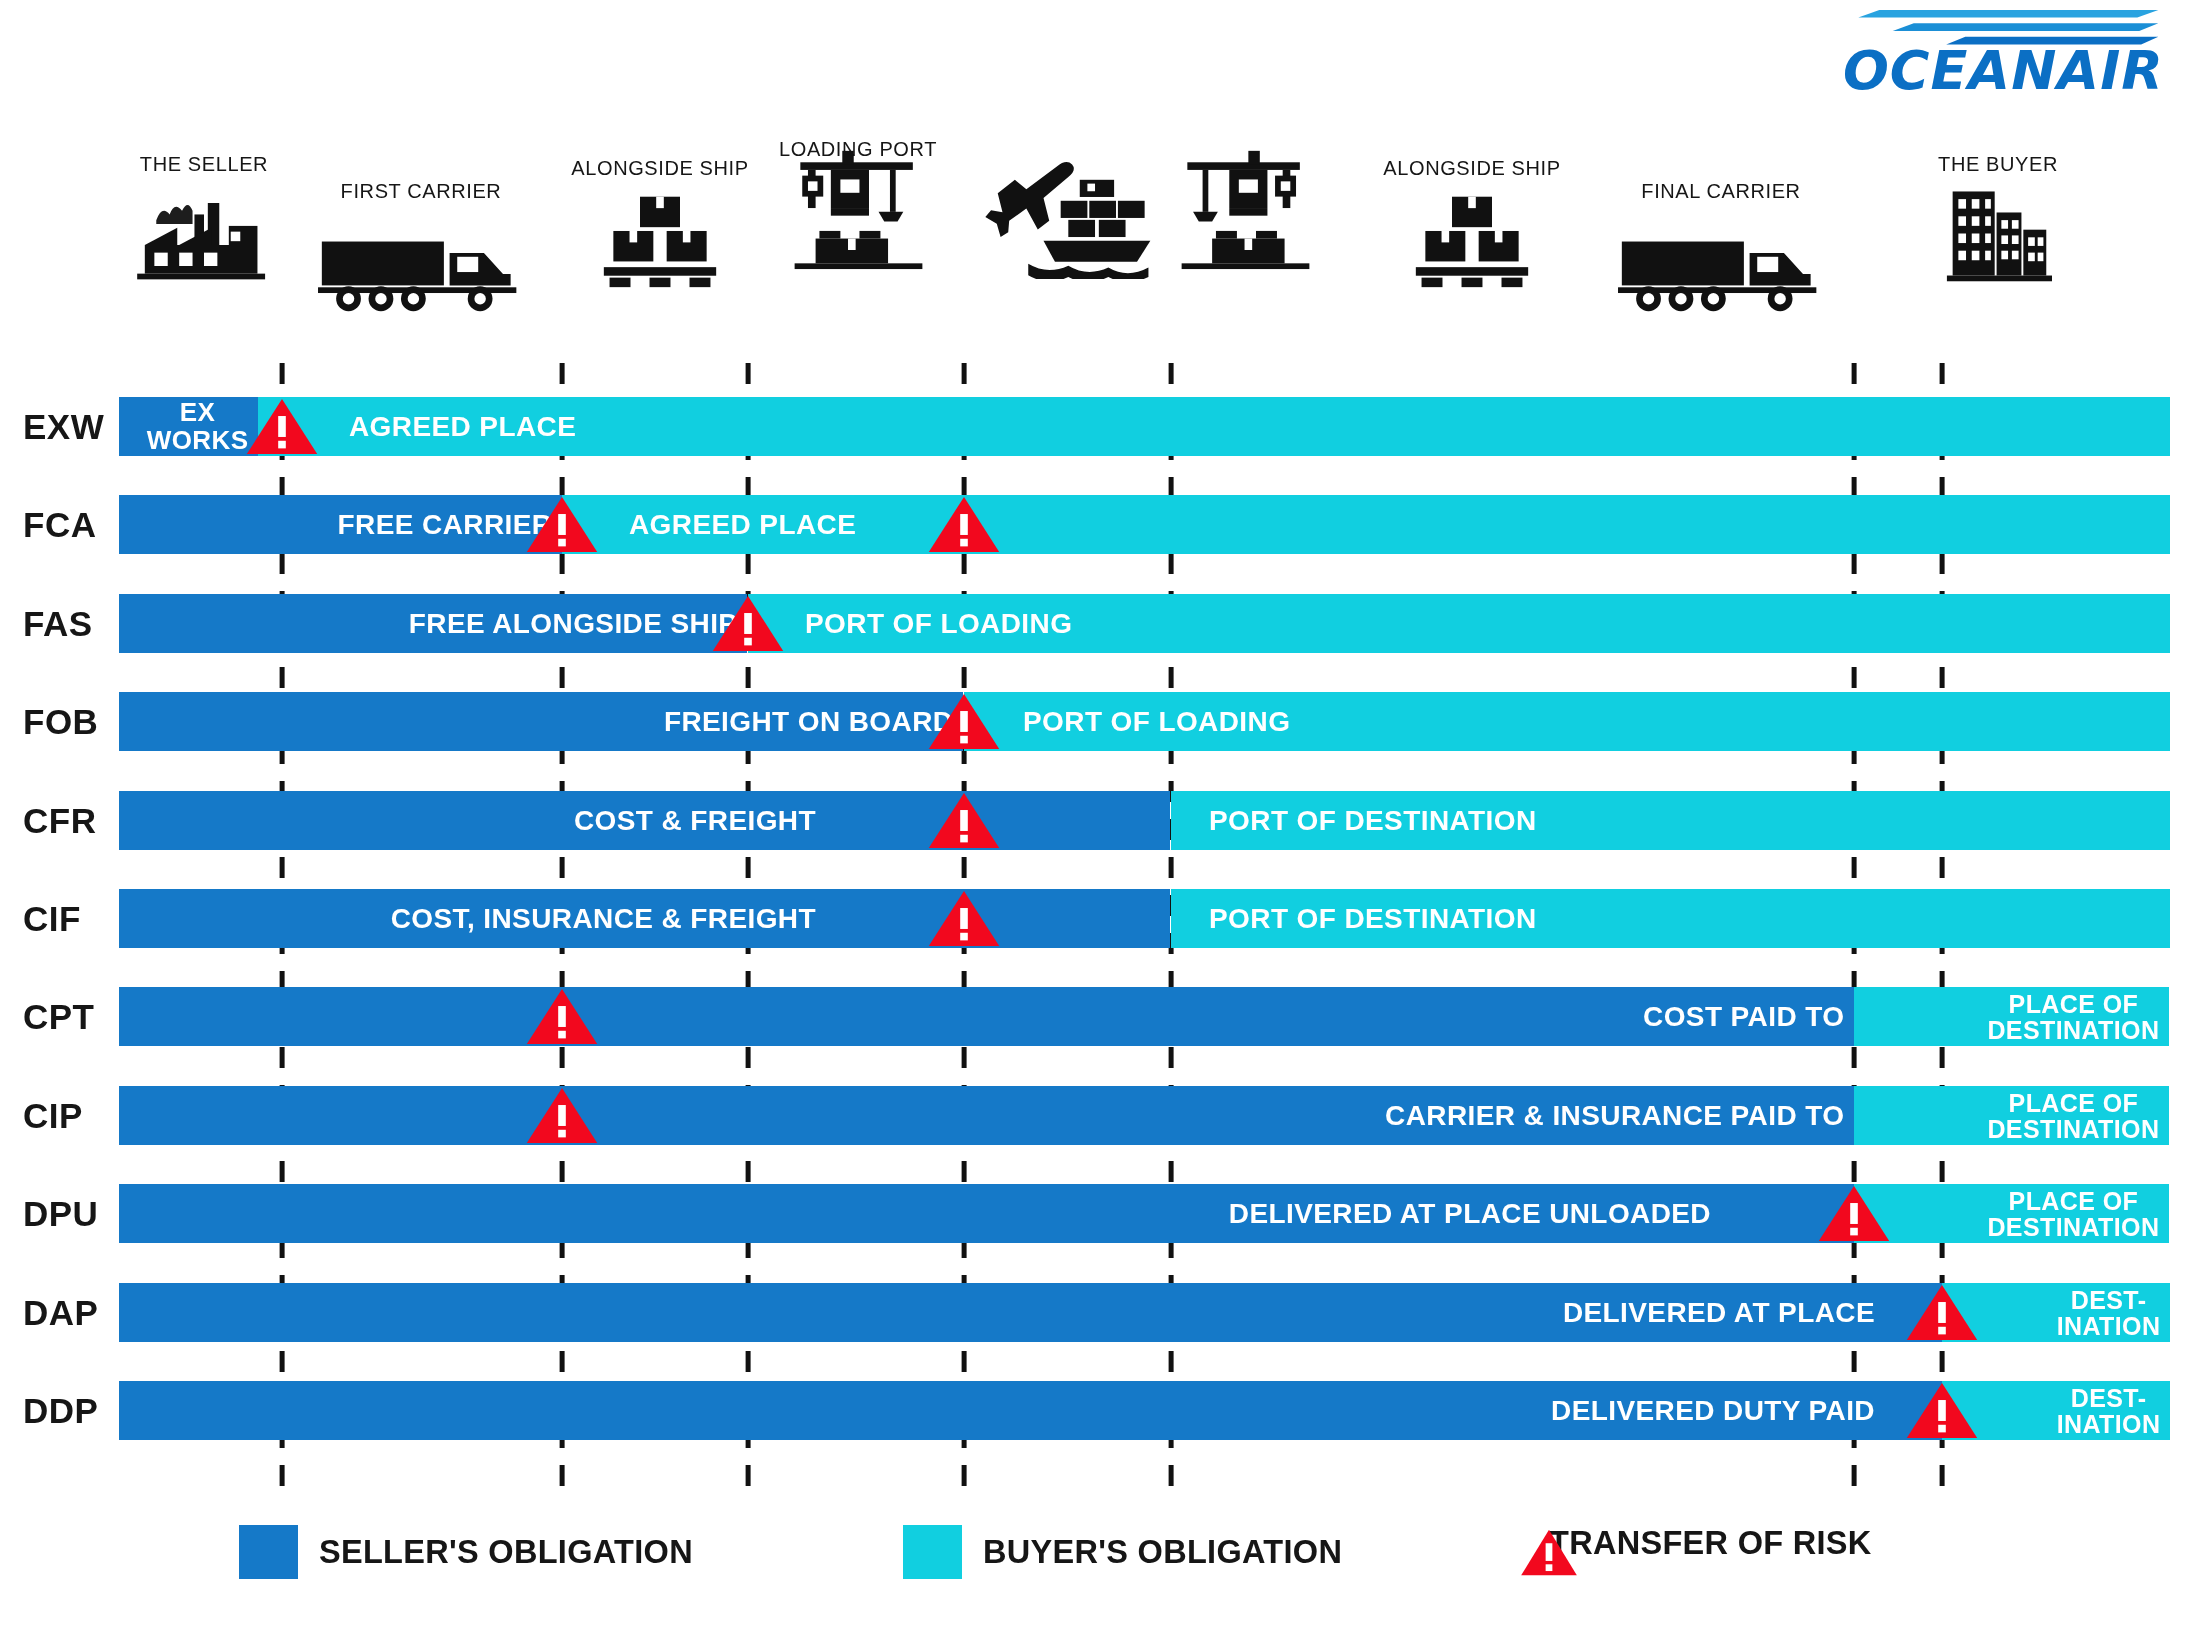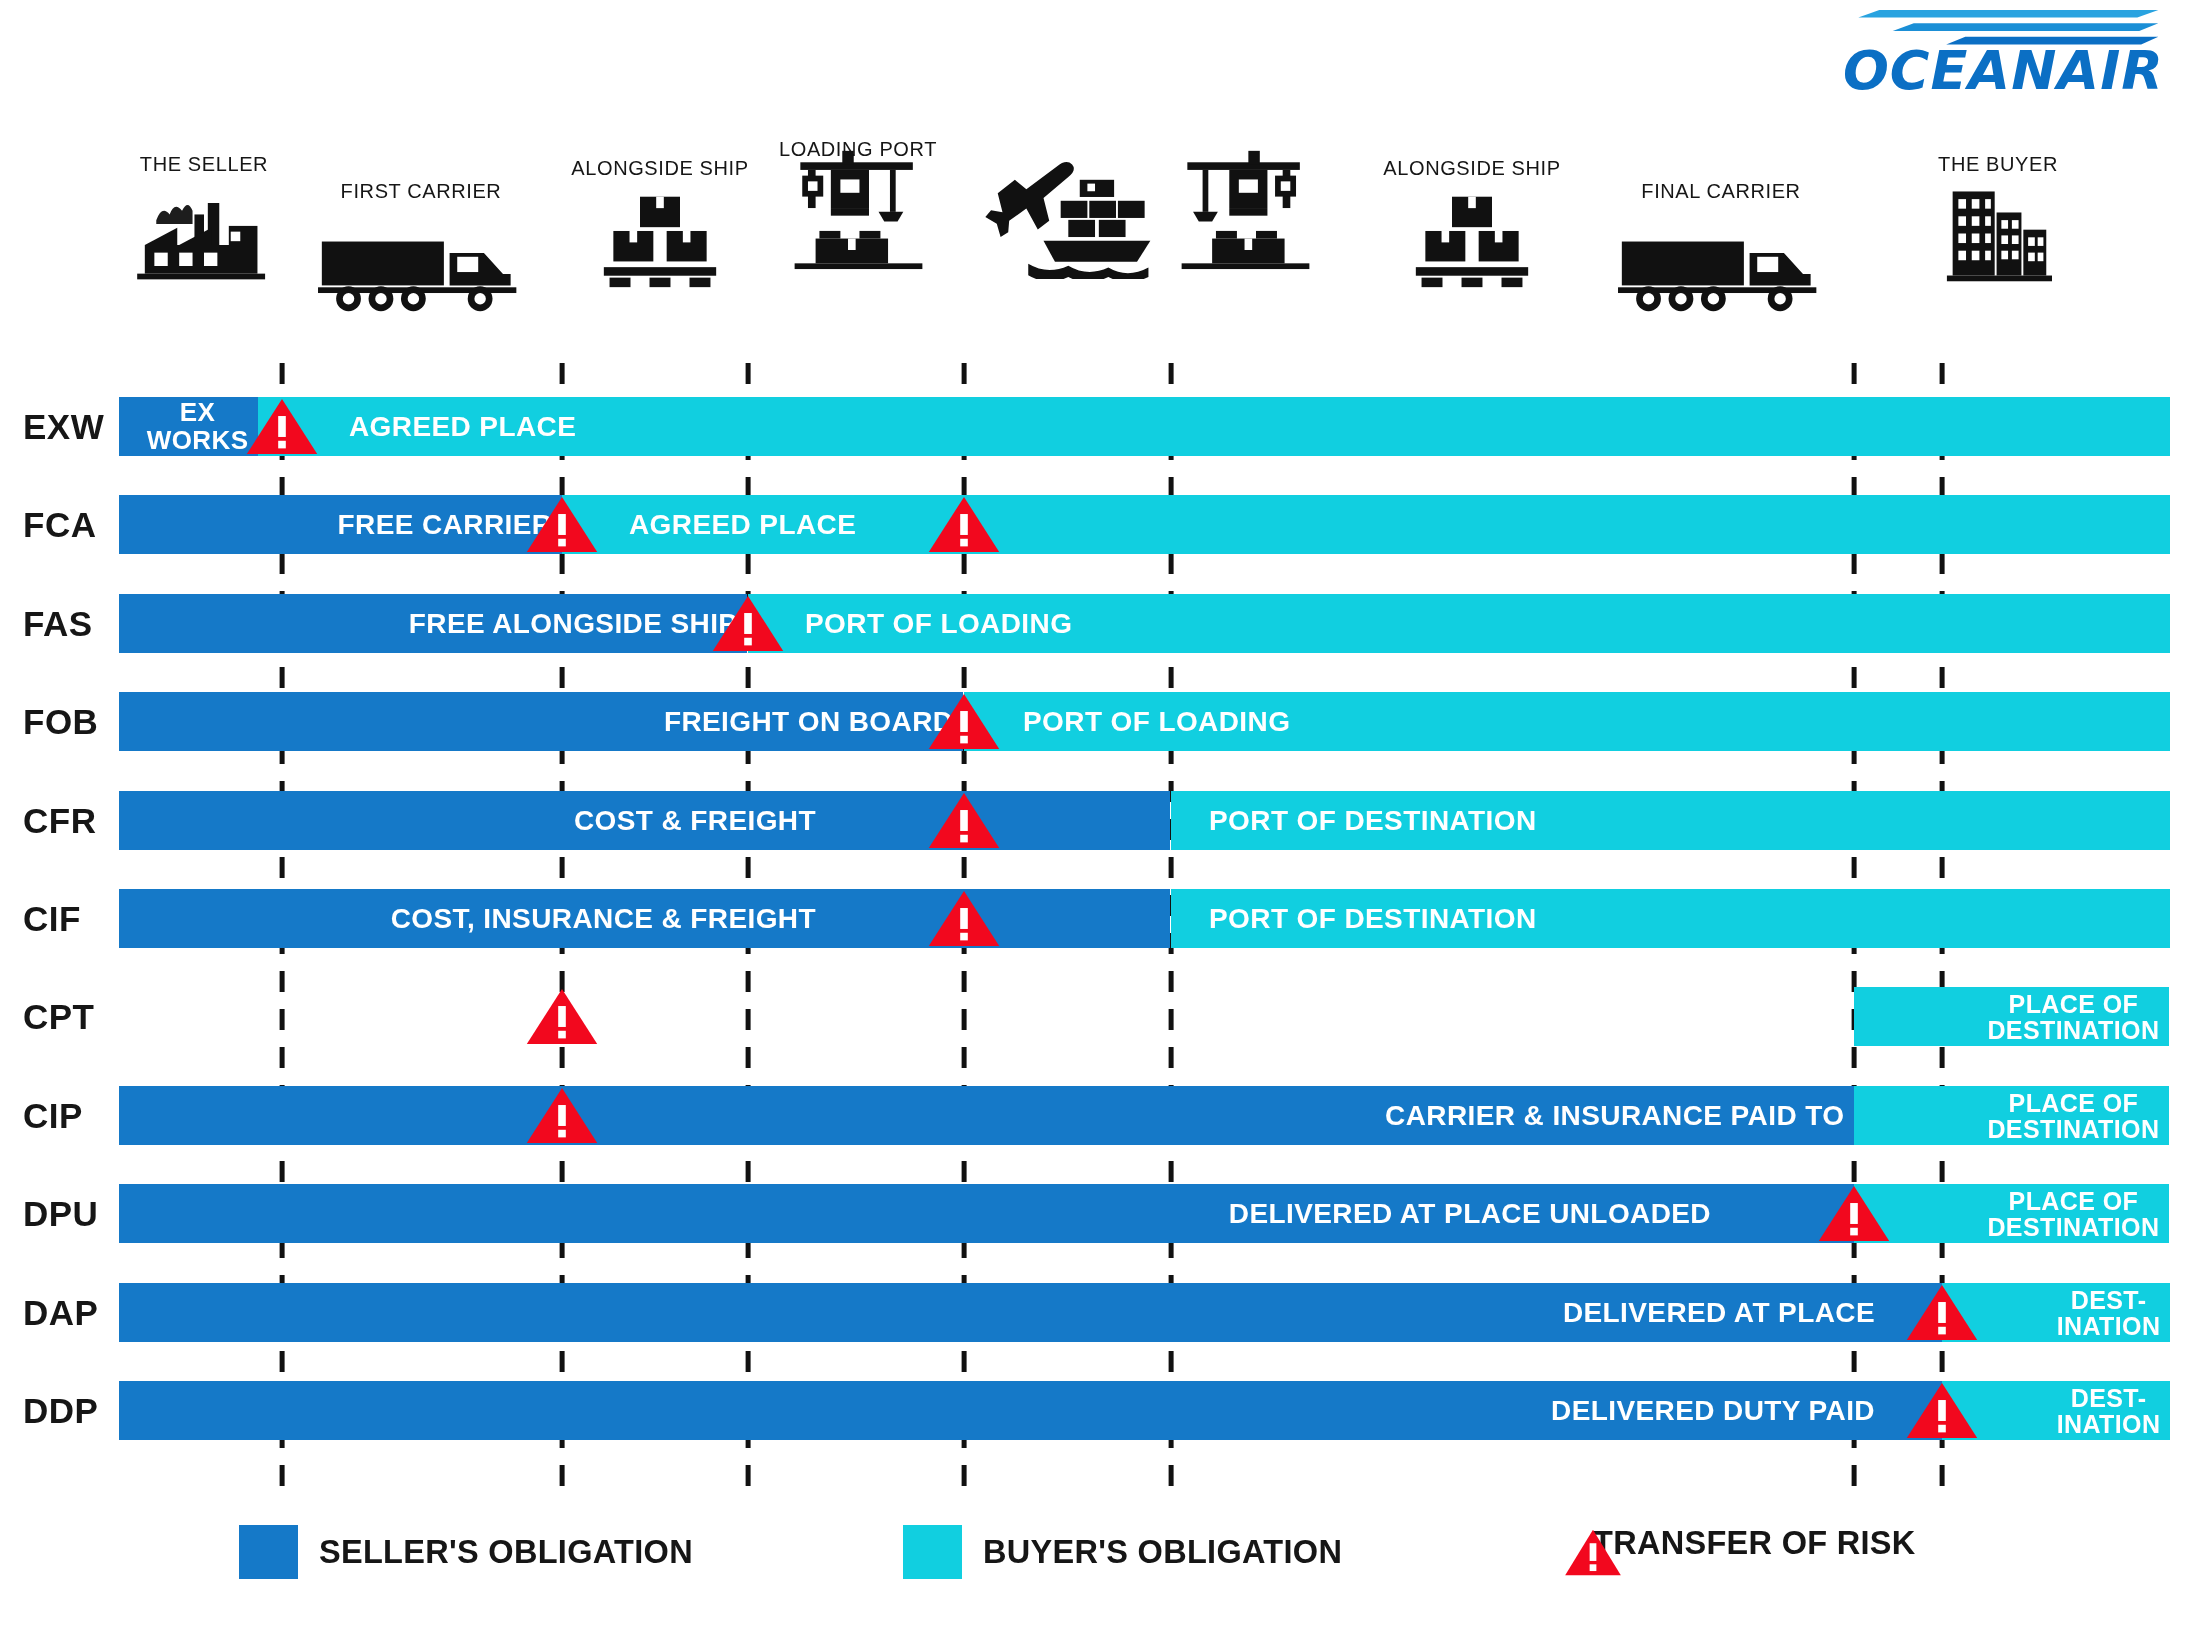--- a/index.html
+++ b/index.html
@@ -528,20 +528,23 @@
       <svg width="75" height="59" viewBox="0 0 78 62">
           <polygon points="39,2 76,60 2,60" fill="#f2081e"></polygon>
           <rect x="35" y="20" width="8" height="22" fill="#fff"></rect>
           <rect x="35" y="46" width="8" height="8" fill="#fff"></rect>
         </svg>
     </div>
   </div>
 
   <div class="row" style="top:987px;">
     <div class="row-code">CPT</div>
+    <div class="bar seller" style="left:119px; width:1735px;">
+      <span style="padding-left:612px;">COST PAID TO</span>
+    </div>
     <div class="bar buyer" style="left:1854px; width:315px;">
       <span class="small">PLACE OF
 DESTINATION</span>
     </div>
     <div class="risk" style="left:562px;">
       <svg width="75" height="59" viewBox="0 0 78 62">
           <polygon points="39,2 76,60 2,60" fill="#f2081e"></polygon>
           <rect x="35" y="20" width="8" height="22" fill="#fff"></rect>
           <rect x="35" y="46" width="8" height="8" fill="#fff"></rect>
         </svg>
@@ -623,21 +626,21 @@
 
 <div id="legend">
   <div class="legend-item" style="left:239px; top:0;">
     <div class="legend-swatch seller"></div>
     <div class="legend-text">SELLER'S OBLIGATION</div>
   </div>
   <div class="legend-item" style="left:903px; top:0;">
     <div class="legend-swatch buyer"></div>
     <div class="legend-text">BUYER'S OBLIGATION</div>
   </div>
-  <div class="legend-item" style="left:1549px; top:0;margin-left:44px;">
+  <div class="legend-item" style="left:1549px; top:0;">
     <div class="legend-swatch risk">
       <svg width="67" height="55" viewBox="0 0 70 58">
           <polygon points="35,2 68,56 2,56" fill="#f2081e"></polygon>
           <rect x="31" y="18" width="8" height="21" fill="#fff"></rect>
           <rect x="31" y="43" width="8" height="8" fill="#fff"></rect>
         </svg>
     </div>
     <div class="legend-text">TRANSFER OF RISK</div>
   </div>
 </div>

